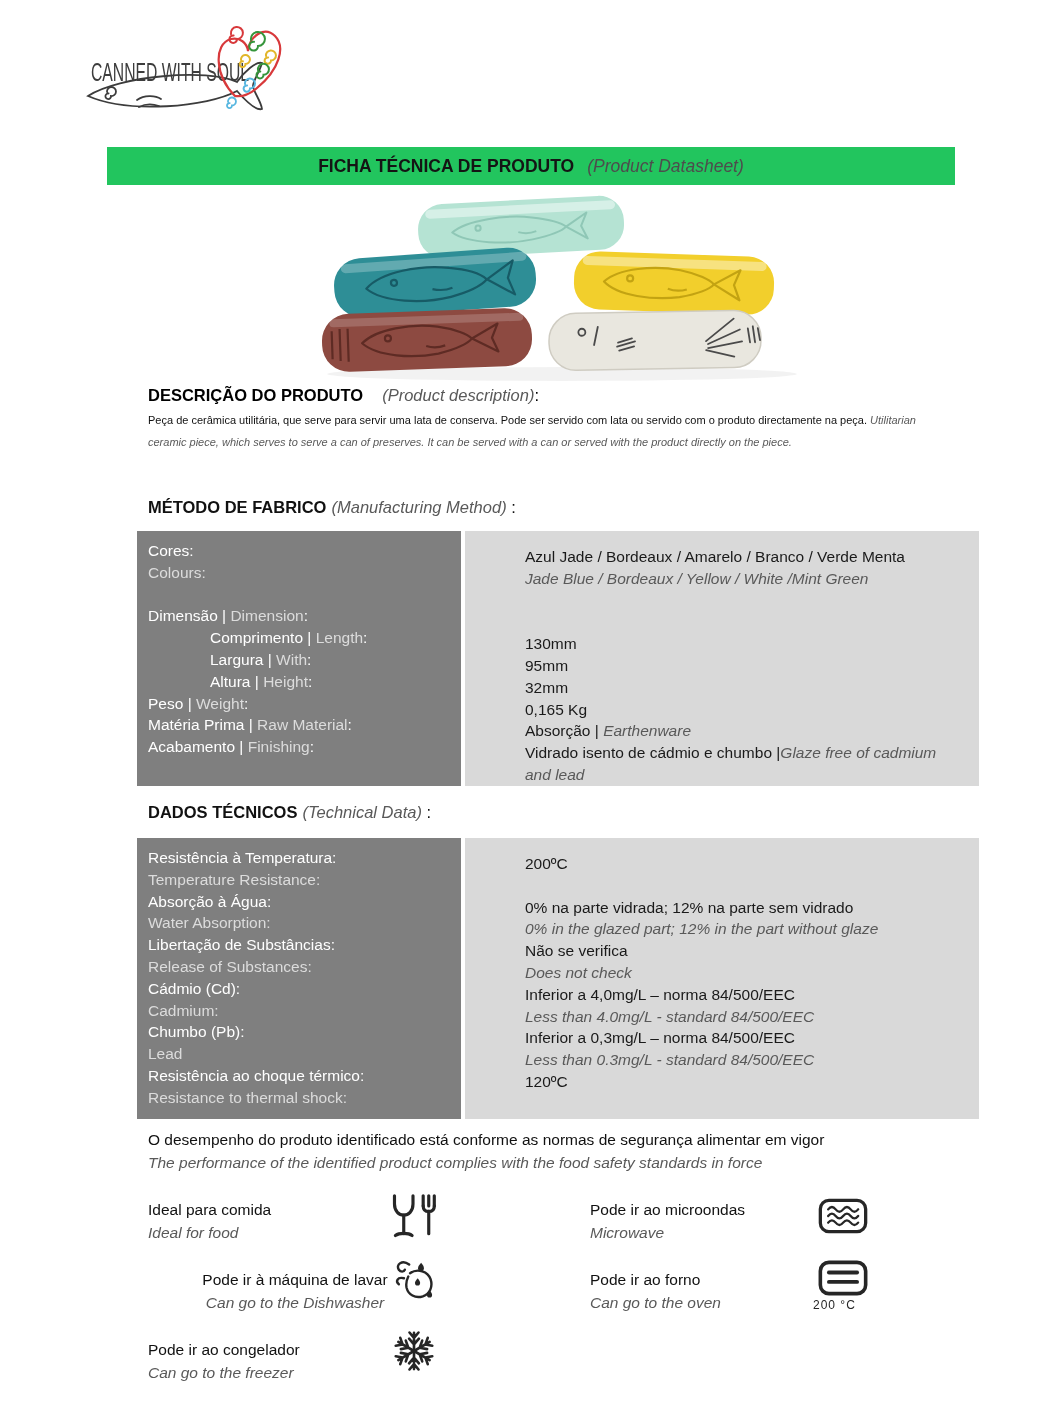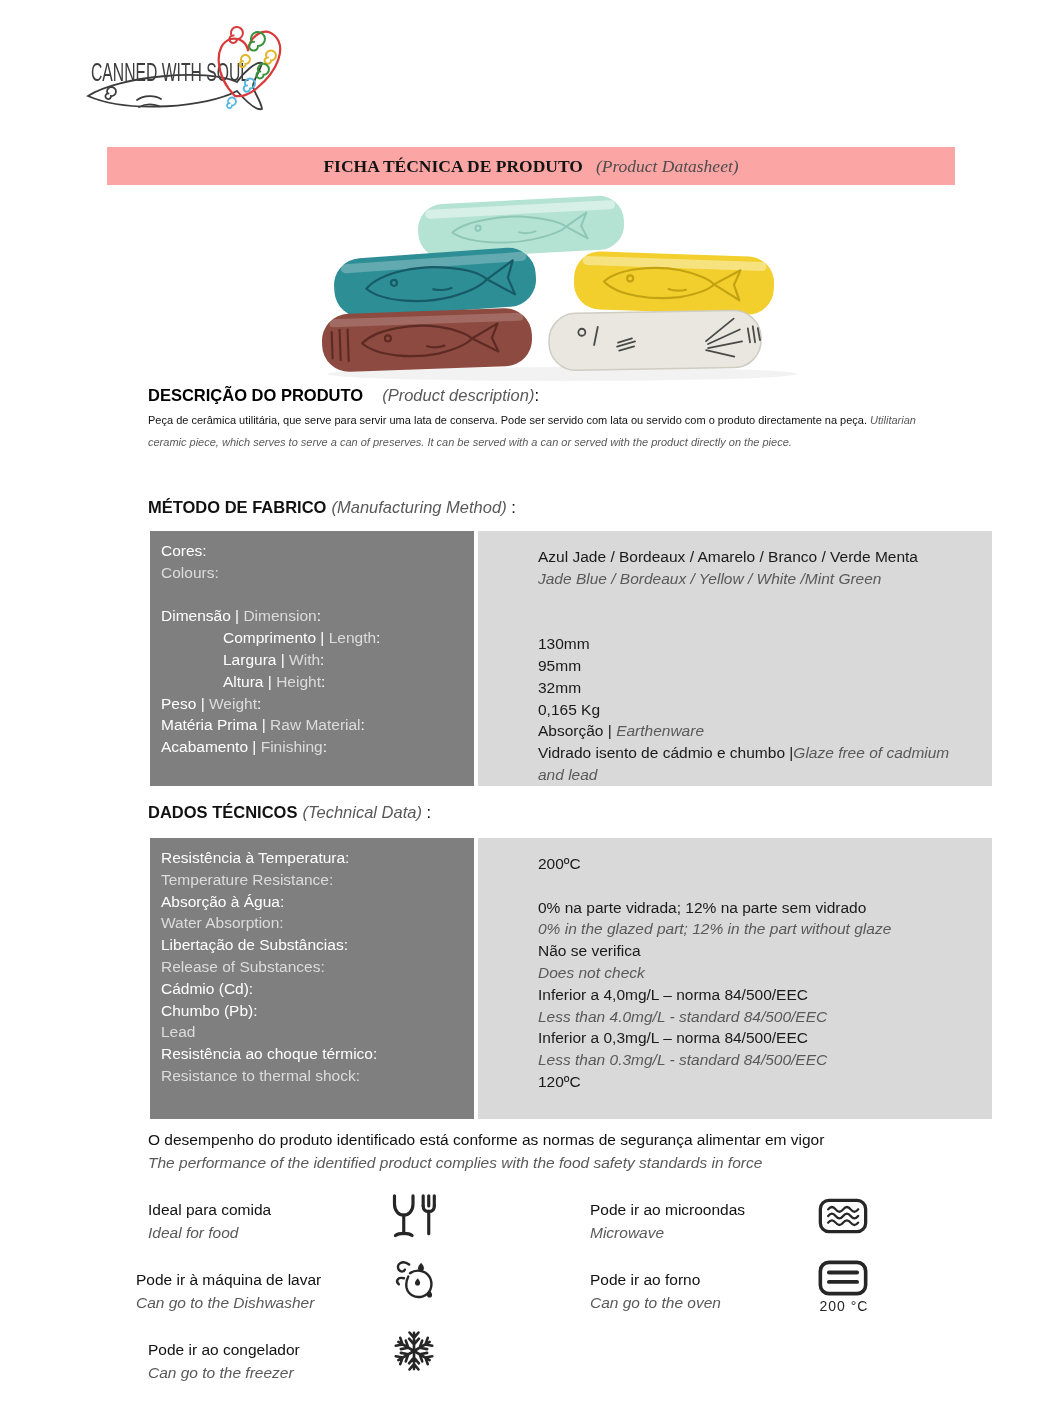--- a/index.html
+++ b/index.html
@@ -4,22 +4,22 @@
 <style>
   * { margin:0; padding:0; box-sizing:border-box; }
   body { background:#ffffff; font-family:"Liberation Sans","DejaVu Sans",sans-serif; }
   .page { position:relative; width:1050px; height:1402px; background:#ffffff; overflow:hidden; }
 
   
   .logo { position:absolute; left:85px; top:10px; width:215px; height:130px; }
 
   
   .hdr-bar { position:absolute; left:107px; top:147px; width:848px; height:38px;
-             background:#fca5a5; display:flex; align-items:center; justify-content:center;
-             font-size:17.5px;font-family:Liberation Serif, serif; }
+             background:#22c55e; display:flex; align-items:center; justify-content:center;
+             font-size:17.5px; }
   .hdr-bar .h-pt { font-weight:bold; color:#141414; }
   .hdr-bar .h-en { font-style:italic; color:#4d4d4d; font-weight:500; margin-left:13px; }
 
   
   .photo { position:absolute; left:282px; top:190px; width:550px; height:192px; }
 
   
   .sec-h { position:absolute; left:148px; font-size:16.5px; color:#111; }
   .sec-h .h-pt { font-weight:bold; }
   .sec-h .h-en { font-style:italic; color:#595959; margin-left:5px; }
@@ -27,21 +27,21 @@
 
   
   .desc { position:absolute; left:148px; top:386px; width:796px; }
   .desc-head { font-size:16.5px; margin-bottom:4px; }
   .desc-head .h-pt { font-weight:bold; }
   .desc-head .h-en { font-style:italic; color:#595959; margin-left:19px; }
   .desc-body { font-size:11px; line-height:22px; color:#111; }
   .desc-body .en { font-style:italic; color:#595959; }
 
   
-  .tbl { position:absolute; left:150px; width:842px; display:flex; gap:4px; }
+  .tbl { position:absolute; left:137px; width:842px; display:flex; gap:4px; }
   .tbl-1 { top:531px; min-height:252px; }
   .tbl-2 { top:838px; min-height:281px; }
   .tcol-l { width:324px; background:#7f7f7f; color:#ffffff;
             padding:9px 8px 0 11px; font-size:15.5px; line-height:21.8px; }
   .tcol-r { width:514px; background:#d9d9d9; color:#1a1a1a;
             padding:15px 18px 0 60px; font-size:15.5px; line-height:21.8px; }
   .tcol-l .en { color:#dcdcdc; }
   .tcol-r .en { font-style:italic; color:#595959; }
   .line { min-height:21.8px; }
   .blank { height:21.8px; }
@@ -50,32 +50,32 @@
   
   .compliance { position:absolute; left:148px; top:1128px; width:800px;
                 font-size:15.5px; line-height:23px; color:#111; }
   .compliance .en { font-style:italic; color:#595959; }
 
   
   .feat { position:absolute; font-size:15.5px; line-height:23px; color:#111; width:260px; }
   .feat .en { font-style:italic; color:#595959; }
   .feat-food      { left:148px; top:1198px; }
   .feat-micro     { left:590px; top:1198px; }
-  .feat-dish      { left:136px; top:1268px; }
+  .feat-dish      { left:165px; top:1268px;text-align:center; }
   .feat-oven      { left:590px; top:1268px; }
   .feat-freeze    { left:148px; top:1338px; }
 
   .icon { position:absolute; }
   .icon-food   { left:385px; top:1192px; }
   .icon-micro  { left:818px; top:1198px; }
   .icon-dish   { left:390px; top:1256px; }
   .icon-oven   { left:818px; top:1260px; }
   .icon-freeze { left:390px; top:1328px; }
-  .oven-temp { position:absolute; left:813px; top:1298px; width:62px; text-align:center;
-               font-size:14px; letter-spacing:1px; color:#262626; }
+  .oven-temp { position:absolute; left:813px; top:1298px; width:62px; 
+               font-size:12px; letter-spacing:1px; color:#262626; }
 </style>
 </head>
 <body>
 
 <div class="page">
 
   <svg class="logo" viewBox="0 0 215 130">
     <text x="6" y="71" font-size="26" textLength="158" lengthAdjust="spacingAndGlyphs" fill="#3d3d3d" style="font-family:'Liberation Sans',sans-serif;font-weight:500;">CANNED WITH SOUL</text>
     <g fill="none" stroke="#3c3c3c" stroke-width="1.8" stroke-linecap="round">
       <path d="M3,86 C34,66 122,58 152,72 C159,62 171,51 177,53 C175,61 168,71 168,76 C168,81 176,91 177,99 C171,101 159,89 152,81 C122,97 44,104 3,86 Z"></path>
@@ -206,20 +206,21 @@
 
   <div class="tbl tbl-2">
     <div class="tcol-l">
       <div class="line"><span>Resistência à Temperatura:</span></div>
       <div class="line en"><span>Temperature Resistance:</span></div>
       <div class="line"><span>Absorção à Água:</span></div>
       <div class="line en"><span>Water Absorption:</span></div>
       <div class="line"><span>Libertação de Substâncias:</span></div>
       <div class="line en"><span>Release of Substances:</span></div>
       <div class="line"><span>Cádmio (Cd):</span></div>
+      <div class="line en"><span>Cadmium:</span></div>
       <div class="line"><span>Chumbo (Pb):</span></div>
       <div class="line en"><span>Lead</span></div>
       <div class="line"><span>Resistência ao choque térmico:</span></div>
       <div class="line en"><span>Resistance to thermal shock:</span></div>
     </div>
     <div class="tcol-r">
       <div class="line"><span>200ºC</span></div>
       <div class="line en"><span></span></div>
       <div class="line"><span>0% na parte vidrada; 12% na parte sem vidrado</span></div>
       <div class="line en"><span>0% in the glazed part; 12% in the part without glaze</span></div>

